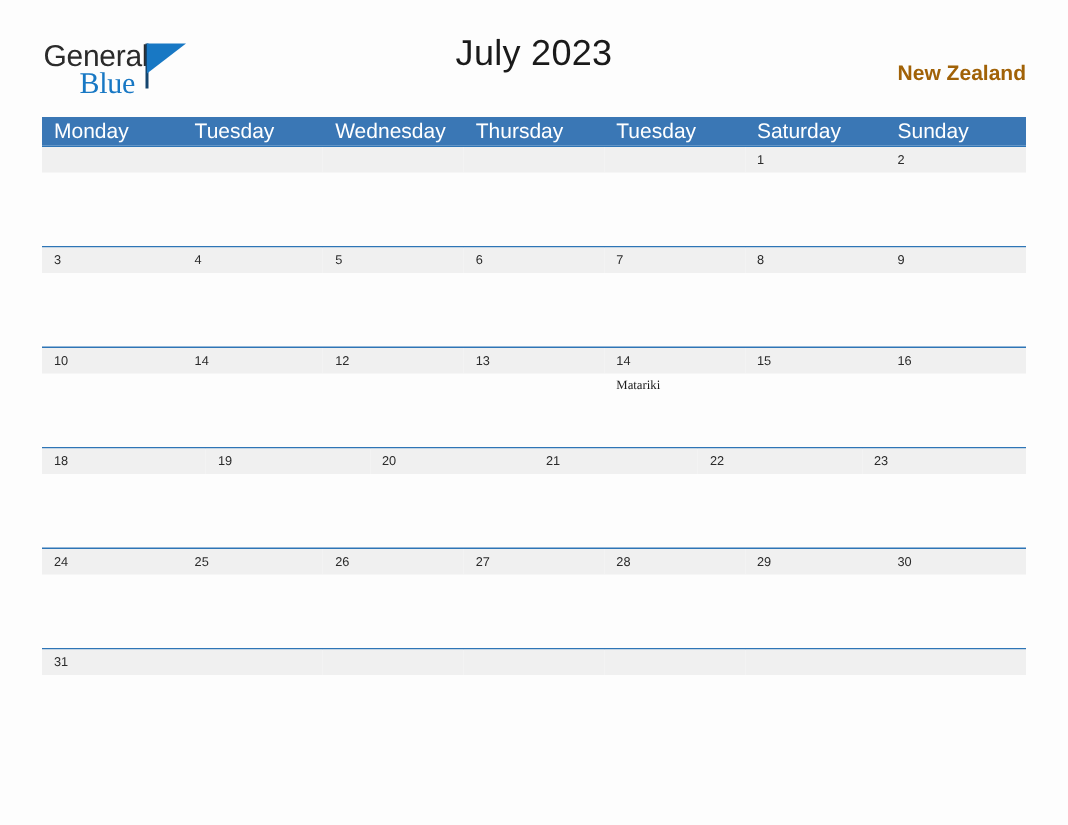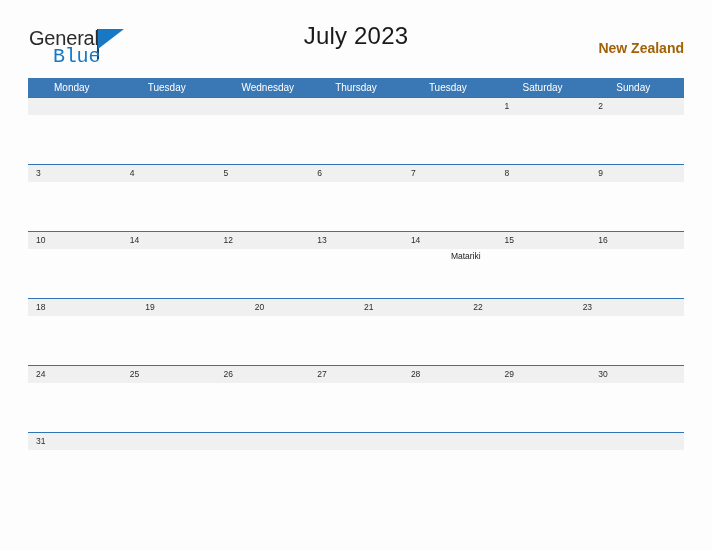--- a/index.html
+++ b/index.html
@@ -43,21 +43,21 @@
     color: #2b2b2b;
     font-family: "Liberation Sans", sans-serif;
   }
   .logo-blue {
     position: absolute;
     left: 25px;
     top: 18px;
     font-size: 20px;
     letter-spacing: -0.2px;
     color: #1878c4;
-    font-family: Liberation Mono, monospace;
+    font-family: Liberation Serif, serif;
   }
   .logo-flag {
     position: absolute;
     left: 70px;
     top: 2px;
     width: 0;
     height: 0;
     border-left: 26px solid #1878c4;
     border-bottom: 20px solid transparent;
   }
@@ -103,23 +103,23 @@
   }
   .dow-row {
     display: flex;
     width: 656px;
     height: 19px;
     background: #3a77b5;
   }
   .dow {
     flex: 1 1 0;
     color: #ffffff;
-    font-size: 10px;
+    font-size: 14px;
     line-height: 19px;
-    padding-left: 26px;
+    padding-left: 8px;
     box-sizing: border-box;
     font-family: "Liberation Sans", sans-serif;
     white-space: nowrap;
   }
 
   .week {
     width: 656px;
     height: 67px;
     position: relative;
     box-sizing: border-box;
@@ -167,22 +167,21 @@
     font-family: "Liberation Sans", sans-serif;
   }
   .event {
     position: absolute;
     left: 8px;
     top: 18px;
     right: 2px;
     font-size: 8.5px;
     line-height: 12px;
     color: #1a1a1a;
-    font-family: Liberation Sans, sans-serif;
-    margin-left: 40px;
+    font-family: Liberation Serif, serif;
   }
 </style>
 </head>
 <body>
 
 <div class="page">
 
   <div class="header">
 
     <div class="logo">

